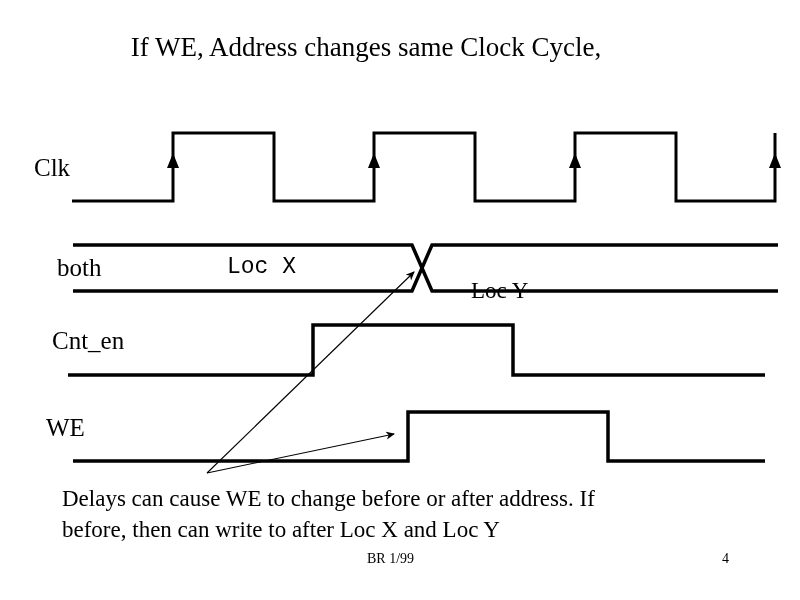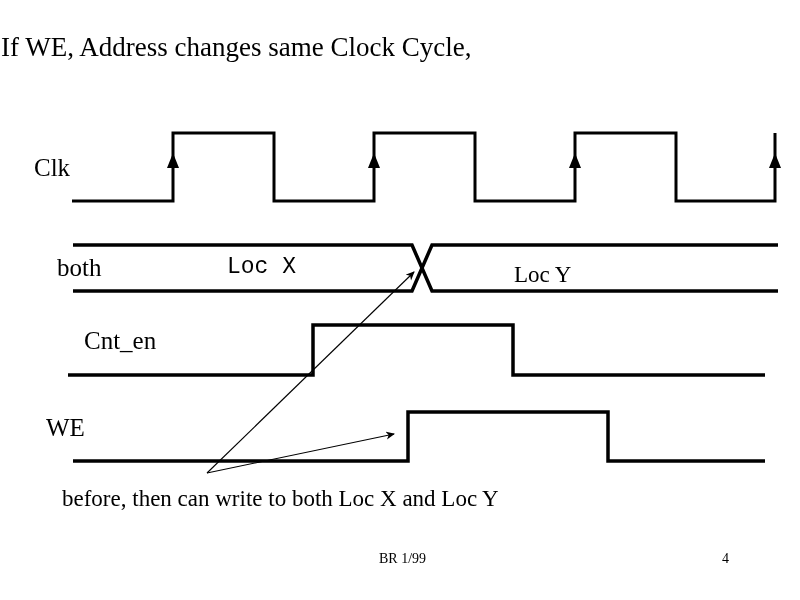--- a/index.html
+++ b/index.html
@@ -17,24 +17,24 @@
   }
   #slide {
     position: absolute;
     left: 0;
     top: 0;
     width: 800px;
     height: 600px;
   }
   .title {
     position: absolute;
-    left: 1px;
+    left: 16px;
     top: 28px;
     width: 700px;
-    text-align: left;
+    text-align: center;
     font-size: 27px;
     line-height: 38px;
     letter-spacing: 0px;
   }
   .title-line { display: block; white-space: nowrap; }
   .wave-svg {
     position: absolute;
     left: 0;
     top: 0;
     width: 800px;
@@ -47,40 +47,39 @@
     white-space: nowrap;
   }
   .bus-label {
     position: absolute;
     font-size: 23px;
     line-height: 23px;
     white-space: nowrap;
   }
   #label-clk    { left: 34px;  top: 155px; }
   #label-addr   { left: 57px;  top: 255px; }
-  #label-cnten  { left: 52px;  top: 328px; margin-left: 32px; }
+  #label-cnten  { left: 52px;  top: 328px; }
   #label-we     { left: 46px;  top: 415px; font-family: Liberation Serif, serif; }
   #label-locx   { left: 227px; top: 256px; font-family: Liberation Mono, monospace; }
-  #label-locy   { left: 471px; top: 263px; margin-left: 43px; }
+  #label-locy   { left: 471px; top: 279px; }
   .body-text {
     position: absolute;
     left: 62px;
     top: 483px;
     width: 690px;
     font-size: 23px;
     line-height: 31px;
   }
   .body-line { display: block; white-space: nowrap; }
   .footer-note {
     position: absolute;
     left: 367px;
     top: 552px;
     font-size: 14px;
     line-height: 14px;
-    margin-left: 12px;
   }
   .footer-page {
     position: absolute;
     left: 722px;
     top: 552px;
     font-size: 14px;
     line-height: 14px;
   }
 </style>
 </head>
@@ -136,19 +135,20 @@
 
   <span class="sig-label" id="label-clk">Clk</span>
   <span class="sig-label" id="label-addr">both</span>
   <span class="sig-label" id="label-cnten">Cnt_en</span>
   <span class="sig-label" id="label-we">WE</span>
 
   <span class="bus-label" id="label-locx">Loc X</span>
   <span class="bus-label" id="label-locy">Loc Y</span>
 
   <div class="body-text">
-    <span class="body-line">before, then can write to both Loc X and Loc Y</span>
+    <span class="body-line">Delays can cause WE to change before or after address.  If</span>
+    <span class="body-line">before, then can write to after Loc X and Loc Y</span>
   </div>
 
   <span class="footer-note">BR 1/99</span>
   <span class="footer-page">4</span>
 
 </div>
 
 </body></html>

